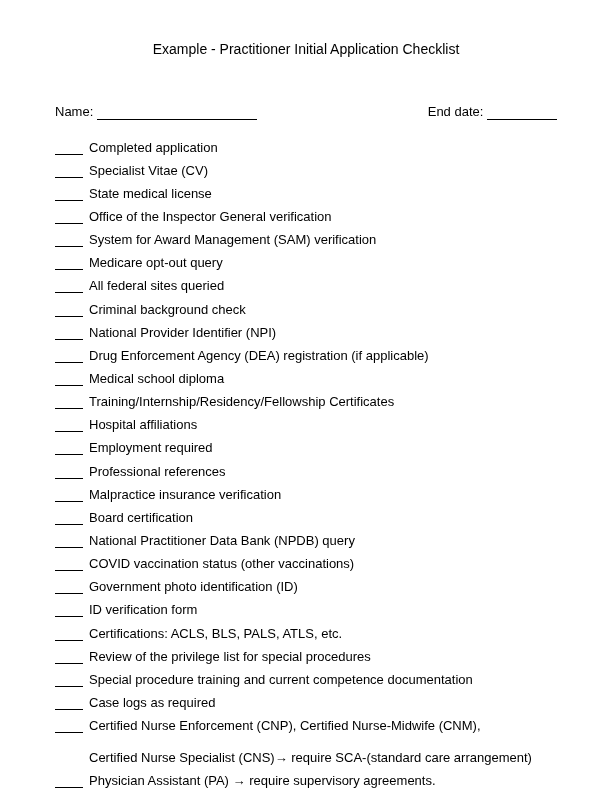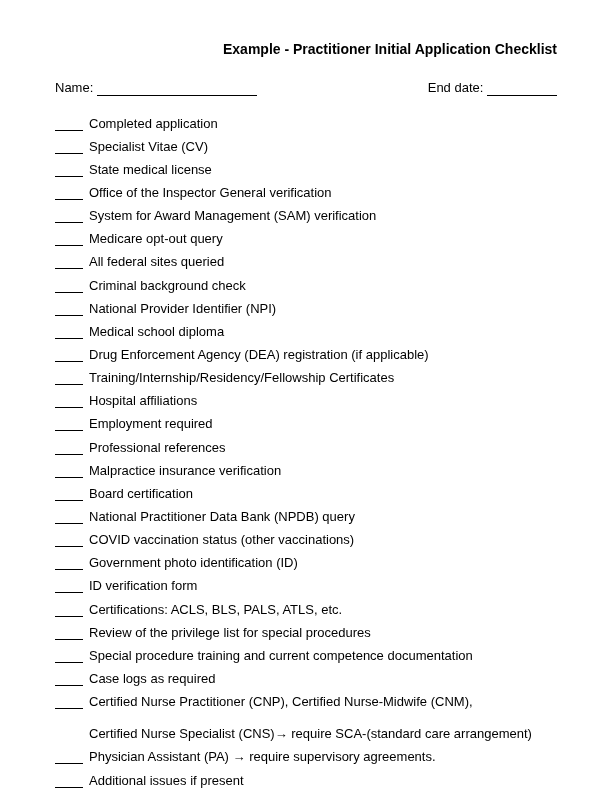--- a/index.html
+++ b/index.html
@@ -12,24 +12,24 @@
       width: 612px;
       min-height: 792px;
       background: #ffffff;
       font-family: Arial, sans-serif;
       font-size: 13px;
       color: #000000;
       padding: 40px 55px;
     }
 
     .page-title {
-      text-align: right;
-      font-weight: bold;
+      text-align: center;
+      font-weight: normal;
       font-size: 14px;
-      margin-bottom: 20px;
+      margin-bottom: 44px;
       line-height: 1.4;
     }
 
     .header-row {
       display: flex;
       justify-content: space-between;
       align-items: flex-start;
       margin-bottom: 18px;
     }
 
@@ -131,28 +131,28 @@
     <li>
       <span class="blank"></span>
       <span class="item-text">Criminal background check</span>
     </li>
     <li>
       <span class="blank"></span>
       <span class="item-text">National Provider Identifier (NPI)</span>
     </li>
     <li>
       <span class="blank"></span>
+      <span class="item-text">Drug Enforcement Agency (DEA) registration (if applicable)</span>
+    </li>
+    <li>
+      <span class="blank"></span>
       <span class="item-text">Medical school diploma</span>
     </li>
     <li>
       <span class="blank"></span>
-      <span class="item-text">Drug Enforcement Agency (DEA) registration (if applicable)</span>
-    </li>
-    <li>
-      <span class="blank"></span>
       <span class="item-text">Training/Internship/Residency/Fellowship Certificates</span>
     </li>
     <li>
       <span class="blank"></span>
       <span class="item-text">Hospital affiliations</span>
     </li>
     <li>
       <span class="blank"></span>
       <span class="item-text">Employment required</span>
     </li>
@@ -195,21 +195,21 @@
     <li>
       <span class="blank"></span>
       <span class="item-text">Special procedure training and current competence documentation</span>
     </li>
     <li>
       <span class="blank"></span>
       <span class="item-text">Case logs as required</span>
     </li>
     <li>
       <span class="blank"></span>
-      <span class="item-text">Certified Nurse Practitioner (CNP), Certified Nurse-Midwife (CNM),</span>
+      <span class="item-text">Certified Nurse Enforcement (CNP), Certified Nurse-Midwife (CNM),</span>
     </li>
     <div class="indent-item">Certified Nurse Specialist (CNS)→ require SCA-(standard care arrangement)</div>
     <li>
       <span class="blank"></span>
       <span class="item-text">Physician Assistant (PA) → require supervisory agreements.</span>
     </li>
     <li>
       <span class="blank"></span>
       <span class="item-text">Additional issues if present</span>
     </li>

